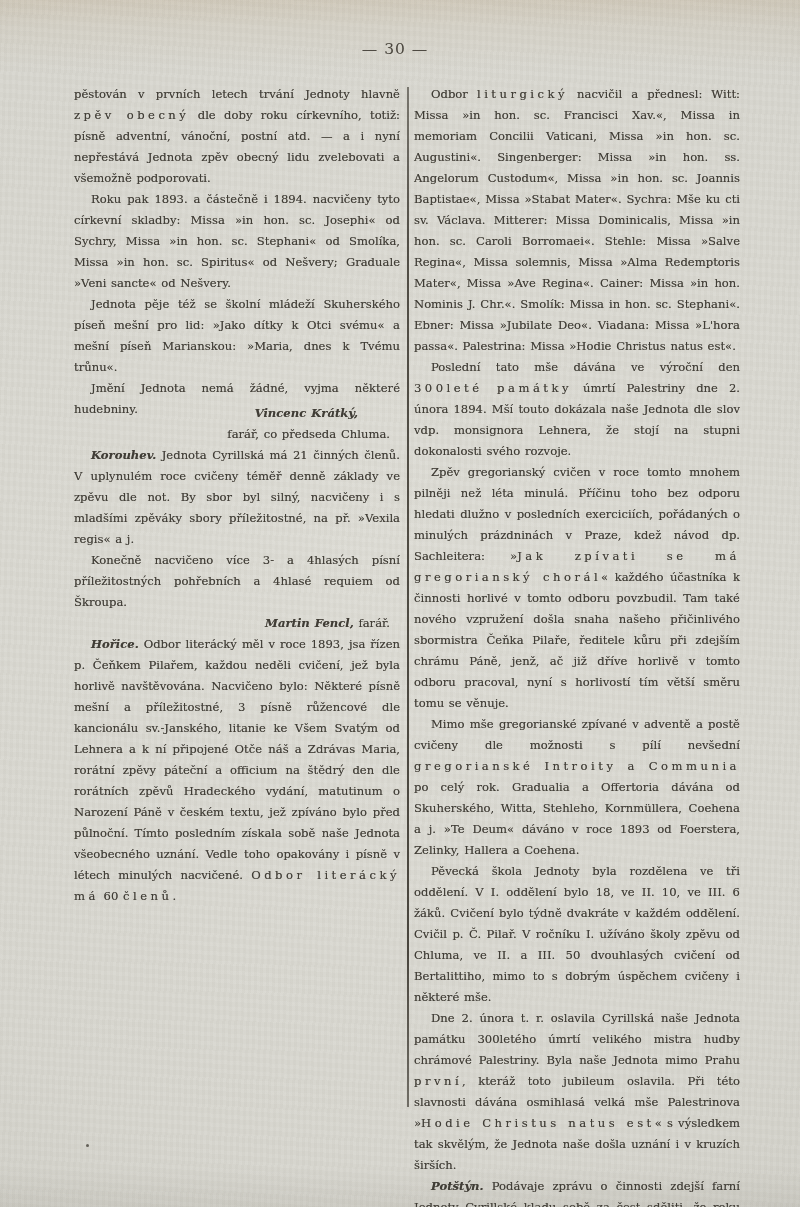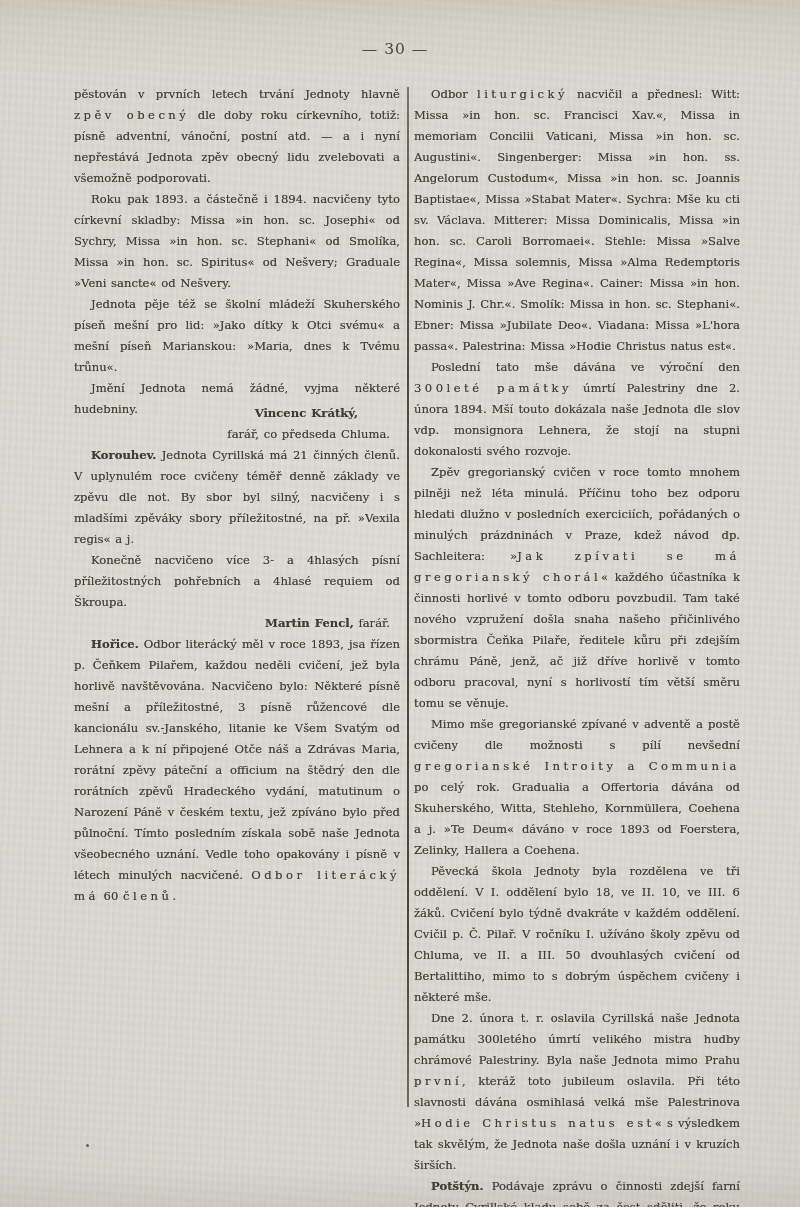--- a/index.html
+++ b/index.html
@@ -49,21 +49,21 @@
   .column-right { left: 414px; }
   .column-divider {
     position: absolute; left: 407px; top: 87px;
     width: 2px; height: 1020px;
     background: linear-gradient(0deg, rgba(58,54,46,0.65), rgba(58,54,46,0.9) 15%, rgba(58,54,46,0.85) 85%, rgba(58,54,46,0.6));
   }
   p.para { margin: 0; }
   p.para.indent { text-indent: 17px; }
   p.sig { margin: 0; text-align: right; padding-right: 10px; }
   p.sig.sig-pull { margin-top: -17.5px; padding-right: 42px; }
-  .seg-b { font-weight: bold; }
+  .seg-b { font-weight: bold; font-style: italic; }
   .seg-sp { letter-spacing: 0.30em; }
 </style>
 </head>
 <body>
 
 <div class="page">
   <div class="page-number">— 30 —</div>
   <div class="column column-left" id="column-left">
       <p class="para"><span>pěstován v prvních letech trvání Jednoty hlavně </span><span class="seg-sp">zpěv obecný</span><span> dle doby roku církevního, totiž: písně adventní, vánoční, postní atd. — a i nyní nepřestává Jednota zpěv obecný lidu zvelebovati a všemožně podporovati.</span></p>
       <p class="para indent"><span>Roku pak 1893. a částečně i 1894. nacvičeny tyto církevní skladby: Missa »in hon. sc. Josephi« od Sychry, Missa »in hon. sc. Stephani« od Smolíka, Missa »in hon. sc. Spiritus« od Nešvery; Graduale »Veni sancte« od Nešvery.</span></p>

